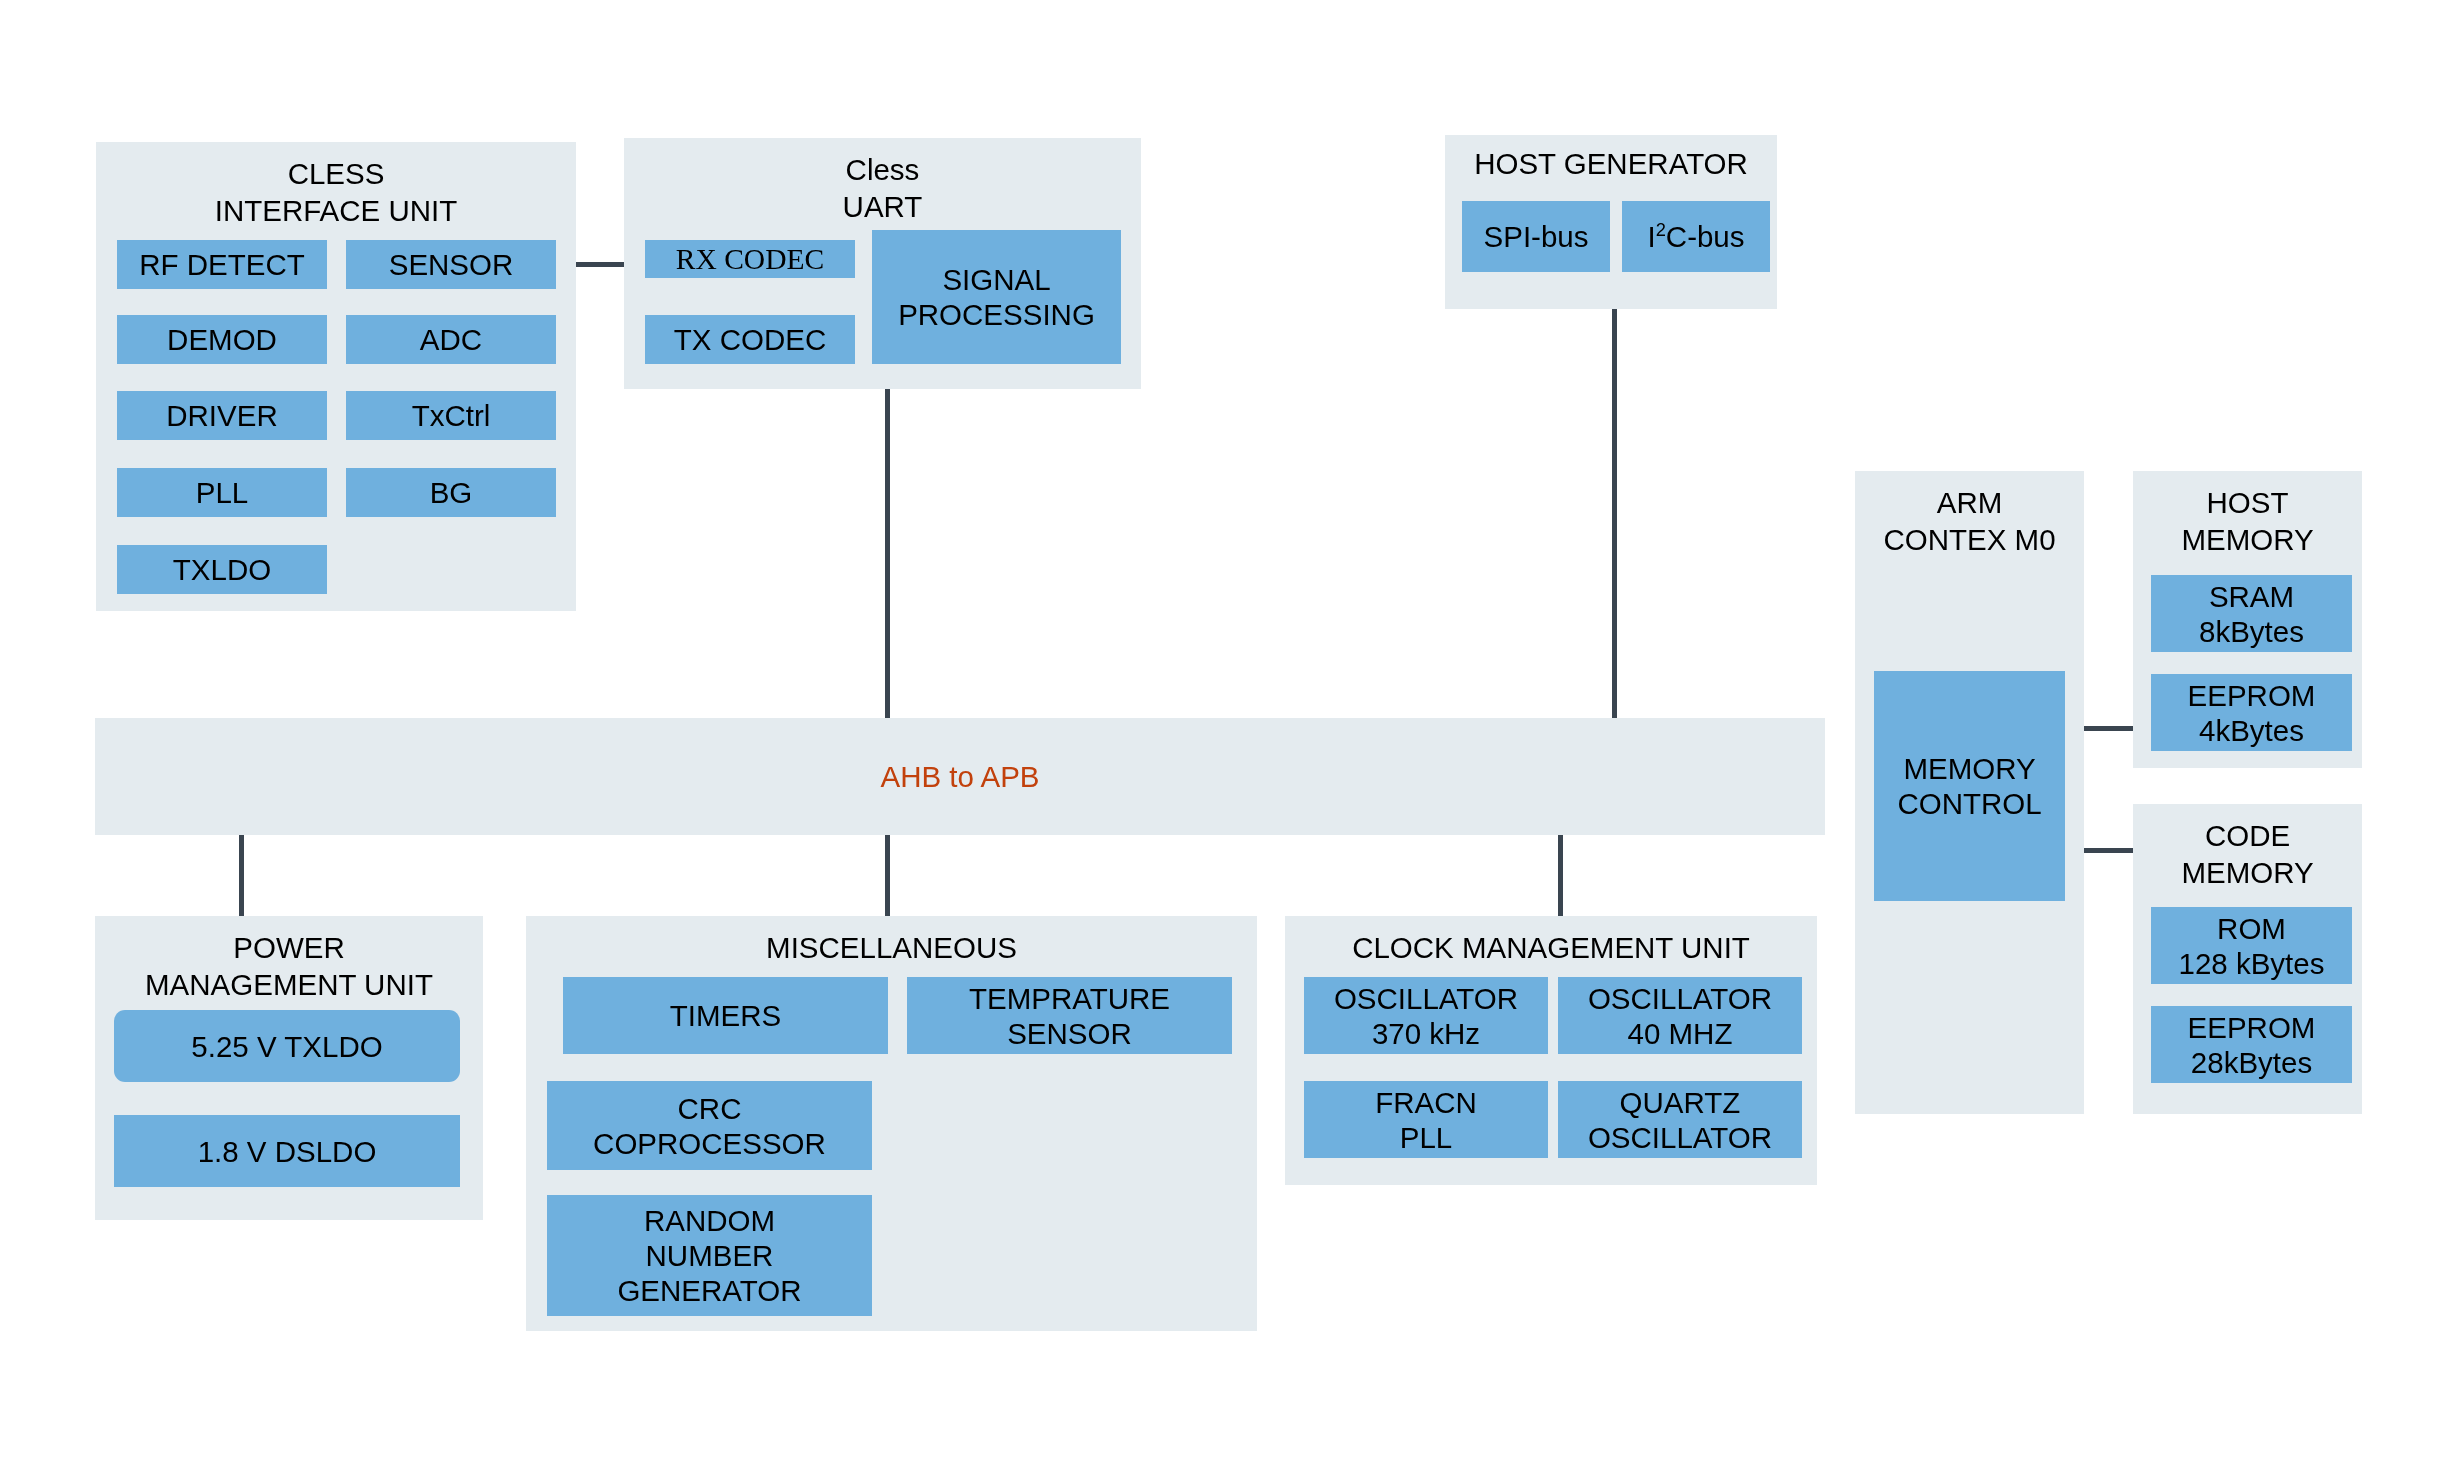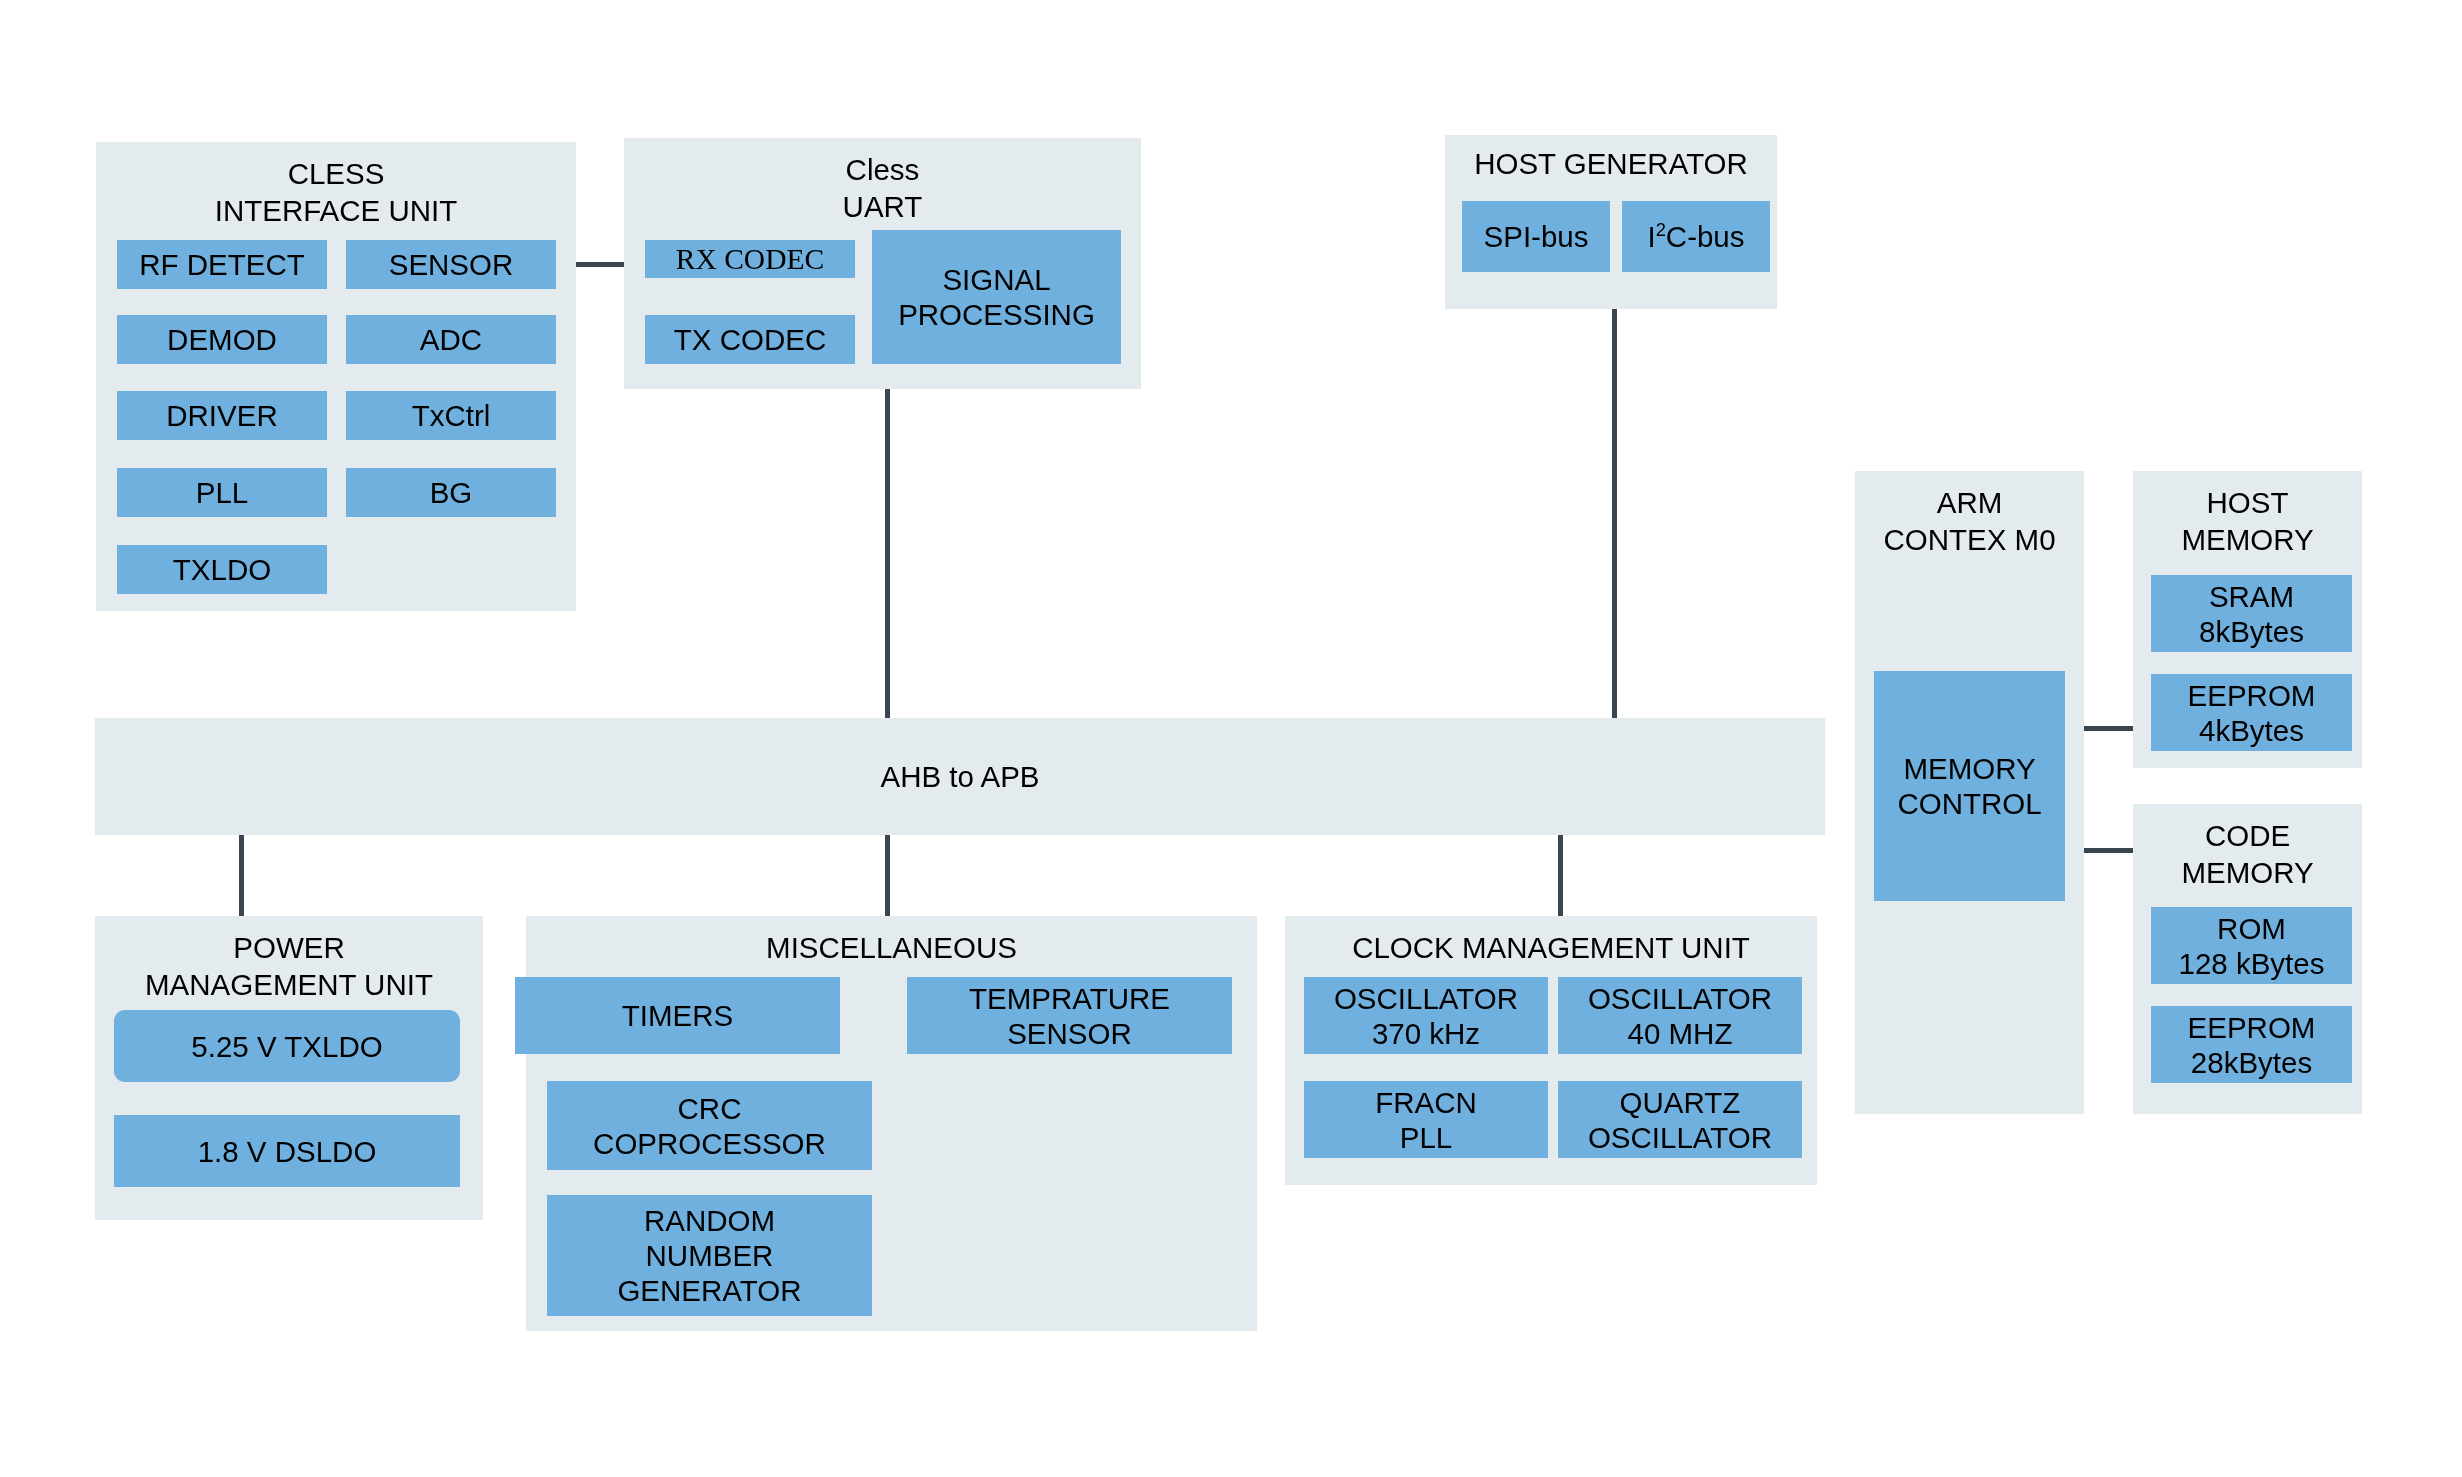--- a/index.html
+++ b/index.html
@@ -51,21 +51,21 @@
     padding: 0 3px;
   }
 
   
   .busbar {
     position: absolute;
     background: #E4EBEF;
     display: flex;
     align-items: center;
     justify-content: center;
-    color: #000000;
+    color: #c2410c;
     font-size: 29.5px;
     box-sizing: border-box;
   }
 
   
   .vline {
     position: absolute;
     width: 5.2px;
     background: #3A4550;
   }
@@ -134,21 +134,21 @@
   <div class="group" style="left:95px; top:916px; width:388px; height:304px;">
     <div class="group-title" style="top:13.3px;">POWER
 MANAGEMENT UNIT</div>
   </div>
   <div class="blk" style="left:114px; top:1010px; width:346px; height:72px;border-radius:11px;">5.25 V TXLDO</div>
   <div class="blk" style="left:114px; top:1115px; width:346px; height:72px;">1.8 V DSLDO</div>
 
   <div class="group" style="left:526px; top:916px; width:731px; height:415px;">
     <div class="group-title" style="top:13.3px;">MISCELLANEOUS</div>
   </div>
-  <div class="blk" style="left:515px; top:977px; width:325px; height:77px;">TIMERS</div>
+  <div class="blk" style="left:563px; top:977px; width:325px; height:77px;">TIMERS</div>
   <div class="blk" style="left:907px; top:977px; width:325px; height:77px;">TEMPRATURE
 SENSOR</div>
   <div class="blk" style="left:547px; top:1081px; width:325px; height:89px;">CRC
 COPROCESSOR</div>
   <div class="blk" style="left:547px; top:1195px; width:325px; height:121px;">RANDOM
 NUMBER
 GENERATOR</div>
 
   <div class="group" style="left:1285px; top:916px; width:532px; height:269px;">
     <div class="group-title" style="top:13.3px;">CLOCK MANAGEMENT UNIT</div>

